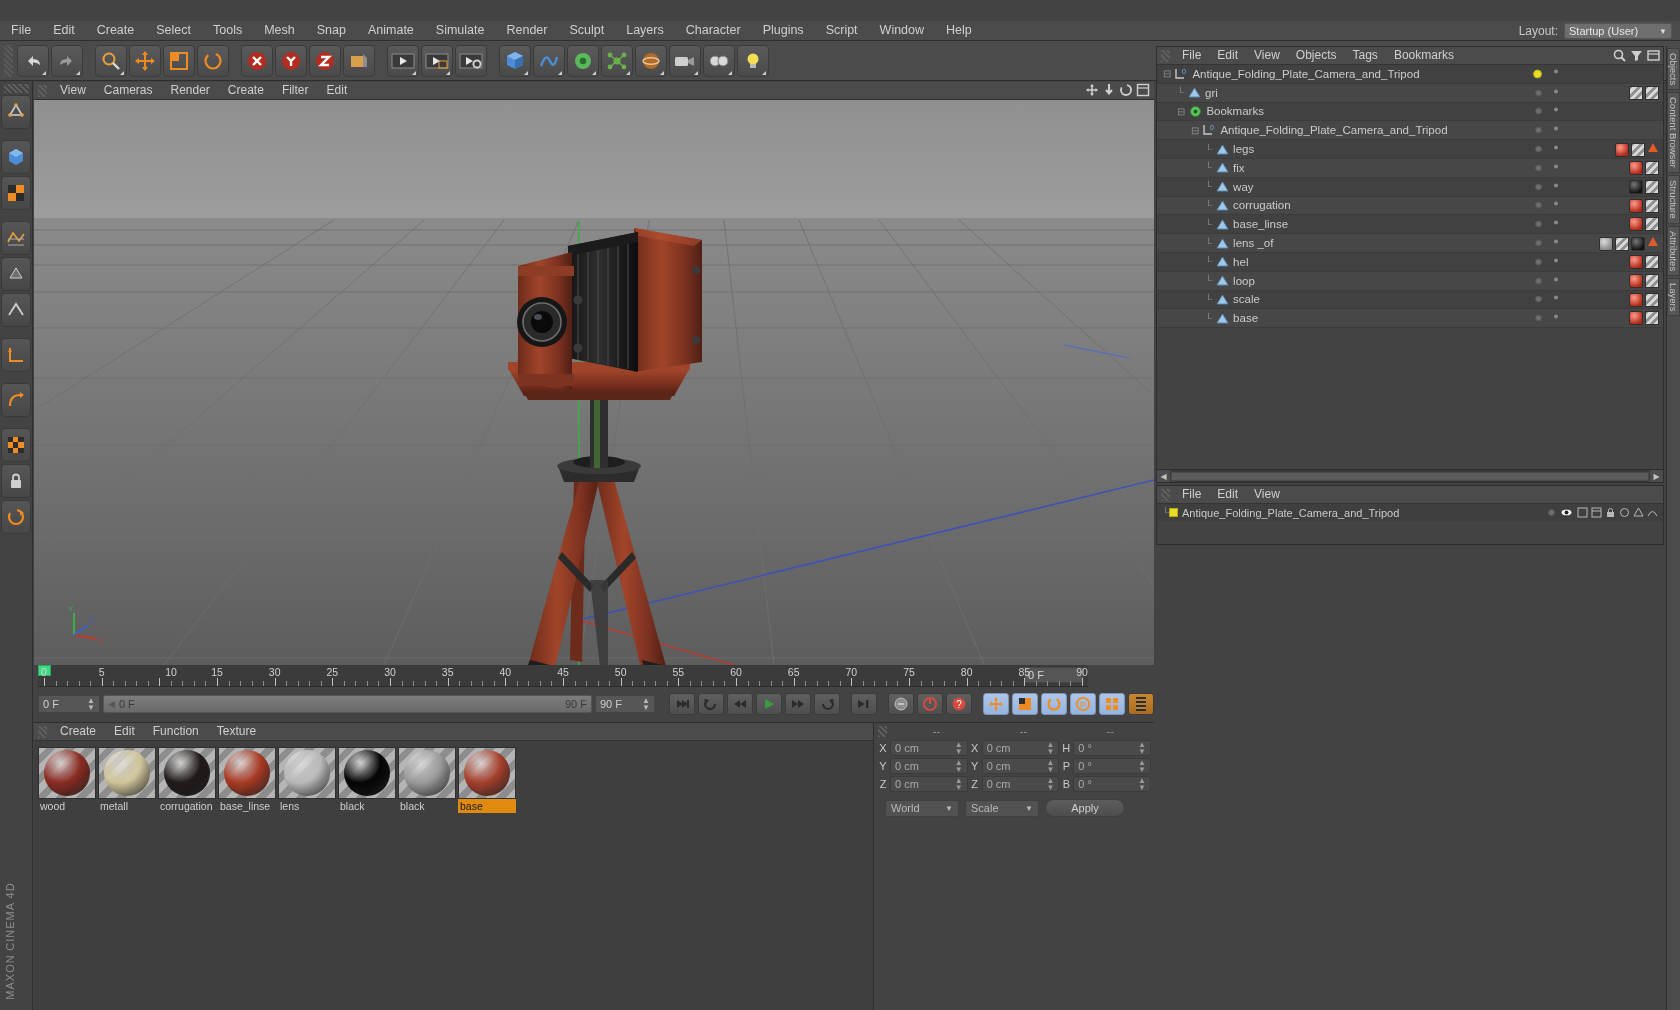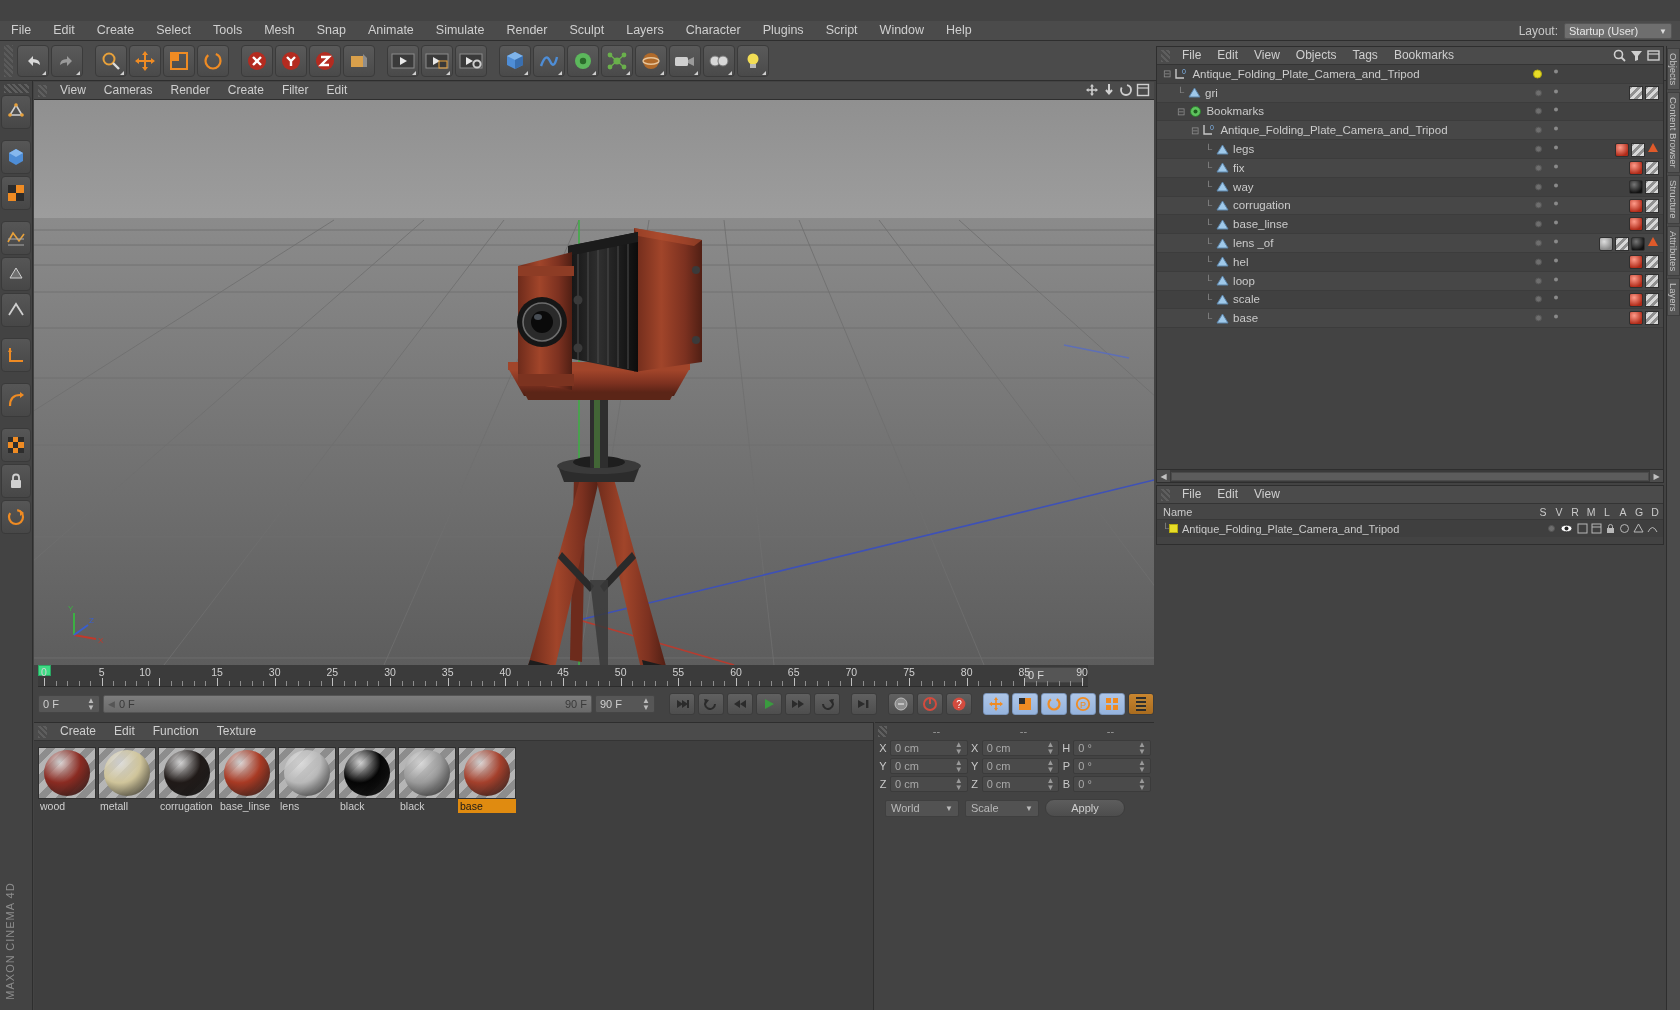--- a/index.html
+++ b/index.html
@@ -619,21 +619,21 @@
           <div class="tick" style="left: 17.5333px;"></div>
           <div class="tick" style="left: 29.0667px;"></div>
           <div class="tick" style="left: 40.6px;"></div>
           <div class="tick" style="left: 52.1333px;"></div>
           <div class="lbl" style="left: 63.6667px;">5</div>
           <div class="tick tickmaj" style="left: 63.6667px;"></div>
           <div class="tick" style="left: 75.2px;"></div>
           <div class="tick" style="left: 86.7333px;"></div>
           <div class="tick" style="left: 98.2667px;"></div>
           <div class="tick" style="left: 109.8px;"></div>
-          <div class="lbl" style="left: 107px;">10</div>
+          <div class="lbl" style="left: 133px;">10</div>
           <div class="tick tickmaj" style="left: 121.333px;"></div>
           <div class="tick" style="left: 132.867px;"></div>
           <div class="tick" style="left: 144.4px;"></div>
           <div class="tick" style="left: 155.933px;"></div>
           <div class="tick" style="left: 167.467px;"></div>
           <div class="lbl" style="left: 179px;">15</div>
           <div class="tick tickmaj" style="left: 179px;"></div>
           <div class="tick" style="left: 190.533px;"></div>
           <div class="tick" style="left: 202.067px;"></div>
           <div class="tick" style="left: 213.6px;"></div>
@@ -1264,31 +1264,20 @@
     </div>
   </div>
 
   <div class="attrmgr">
     <div class="ammenu">
       <div class="vgrip"></div>
       <div class="mi">File</div>
       <div class="mi">Edit</div>
       <div class="mi">View</div>
     </div>
-    <div class="amhead">
-      <div class="nm">Name</div>
-      <div class="col">S</div>
-      <div class="col">V</div>
-      <div class="col">R</div>
-      <div class="col">M</div>
-      <div class="col">L</div>
-      <div class="col">A</div>
-      <div class="col">G</div>
-      <div class="col">D</div>
-    </div>
     <div class="amrow">
       <span style="width:12px;color:#8d8d8d;font-size:10px;text-align:right;">└</span>
       <span class="yellowsq" style="margin-left:0;"></span>
       <span style="font-size:11px;color:#cacaca;flex:1;">Antique_Folding_Plate_Camera_and_Tripod</span>
       <span class="dot" style="margin-right:5px;"></span>
       <svg width="13" height="11" style="margin-right:4px;">
           <ellipse cx="6.5" cy="5.5" rx="5.5" ry="3.4" fill="#fff" stroke="#333"></ellipse>
           <circle cx="6.5" cy="5.5" r="2" fill="#222"></circle>
         </svg>
       <svg width="11" height="11" style="margin-right:3px;">

